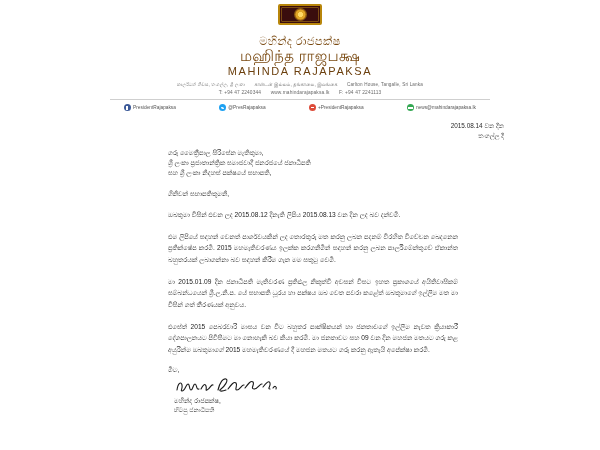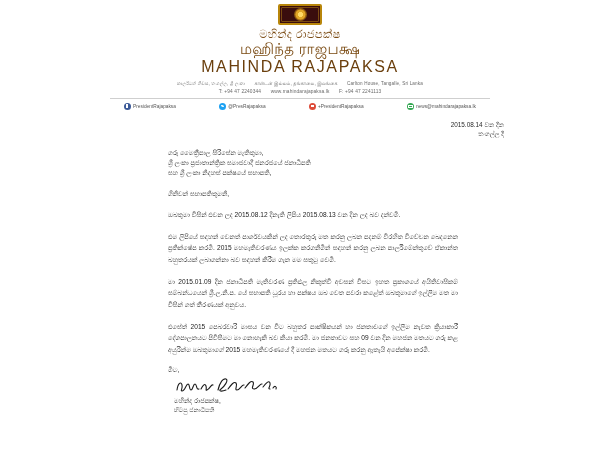--- a/index.html
+++ b/index.html
@@ -58,37 +58,37 @@
     background: radial-gradient(circle at 50% 50%, #ffd966 0 30%, #e0a526 31% 60%, #c98a1a 61% 100%);
     box-shadow: 0 0 0 1px #8a5a10;
     position: relative;
     z-index: 2;
   }
 
   
   .name-block {
     text-align: center;
     line-height: 1.05;
-    margin-top: 3px;
+    margin-top: 10px;
   }
   .name-si {
     font-size: 11.5px;
     color: #7a4a12;
     letter-spacing: .3px;
     white-space: nowrap;
   }
   .name-ta {
     font-size: 15px;
     color: #7a4a12;
     letter-spacing: .3px;
     margin-top: 1px;
     white-space: nowrap;
   }
   .name-en {
-    font-size: 16px;
+    font-size: 11px;
     color: #6b3f0d;
     letter-spacing: 1.6px;
     margin-top: 2px;
     white-space: nowrap;
   }
 
   
   .contact {
     text-align: center;
     margin-top: 5px;

